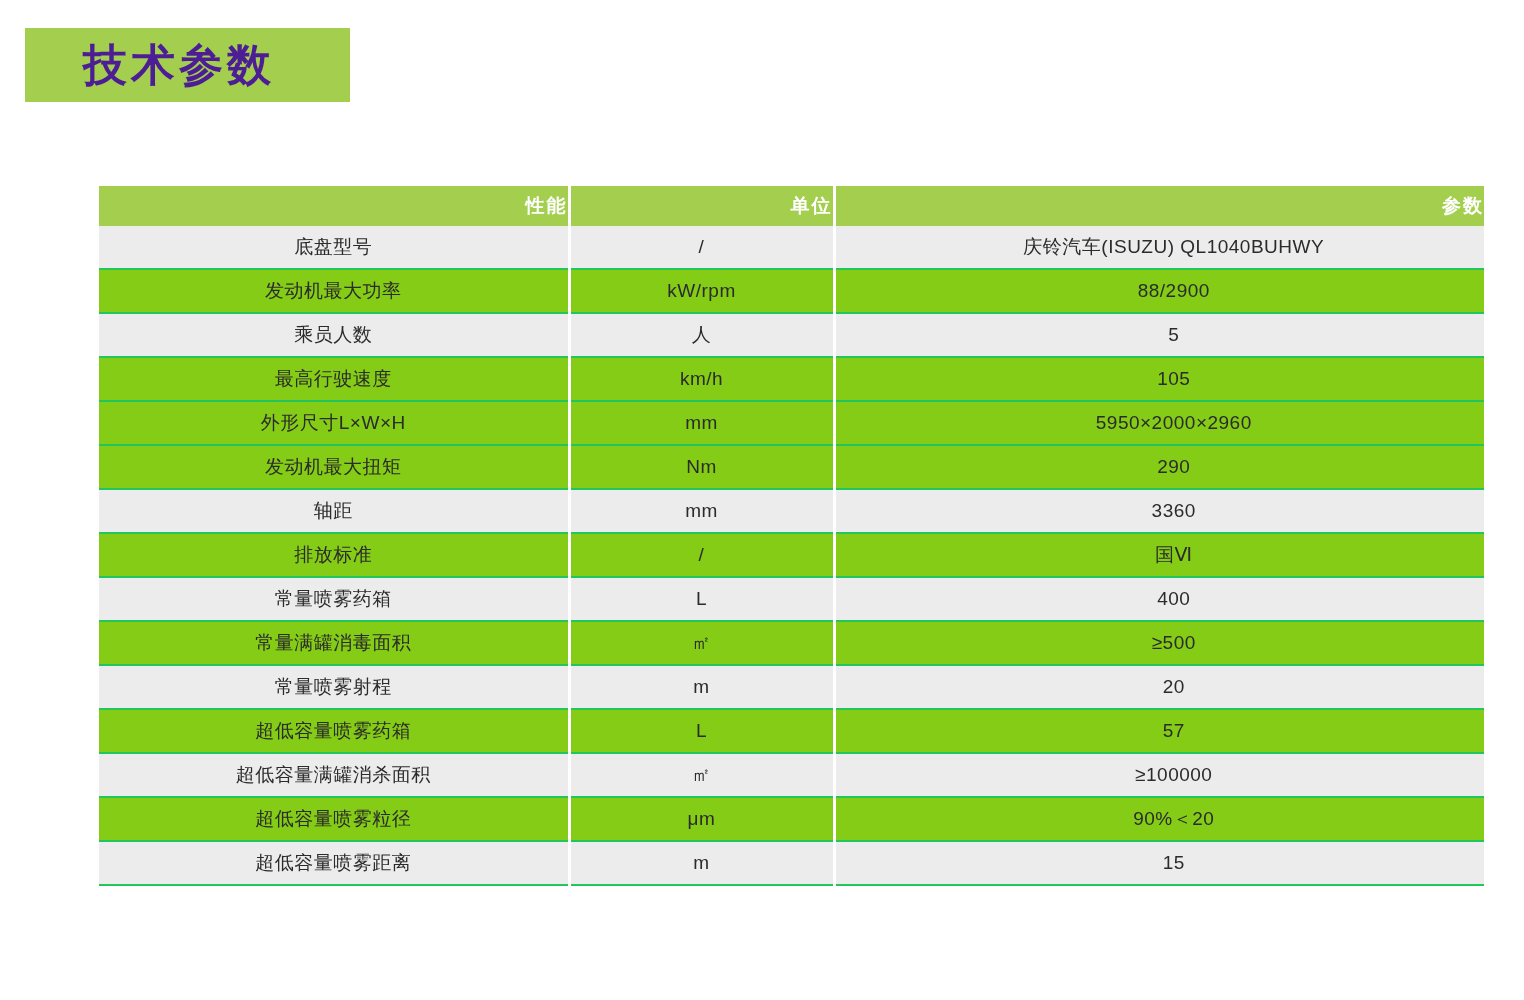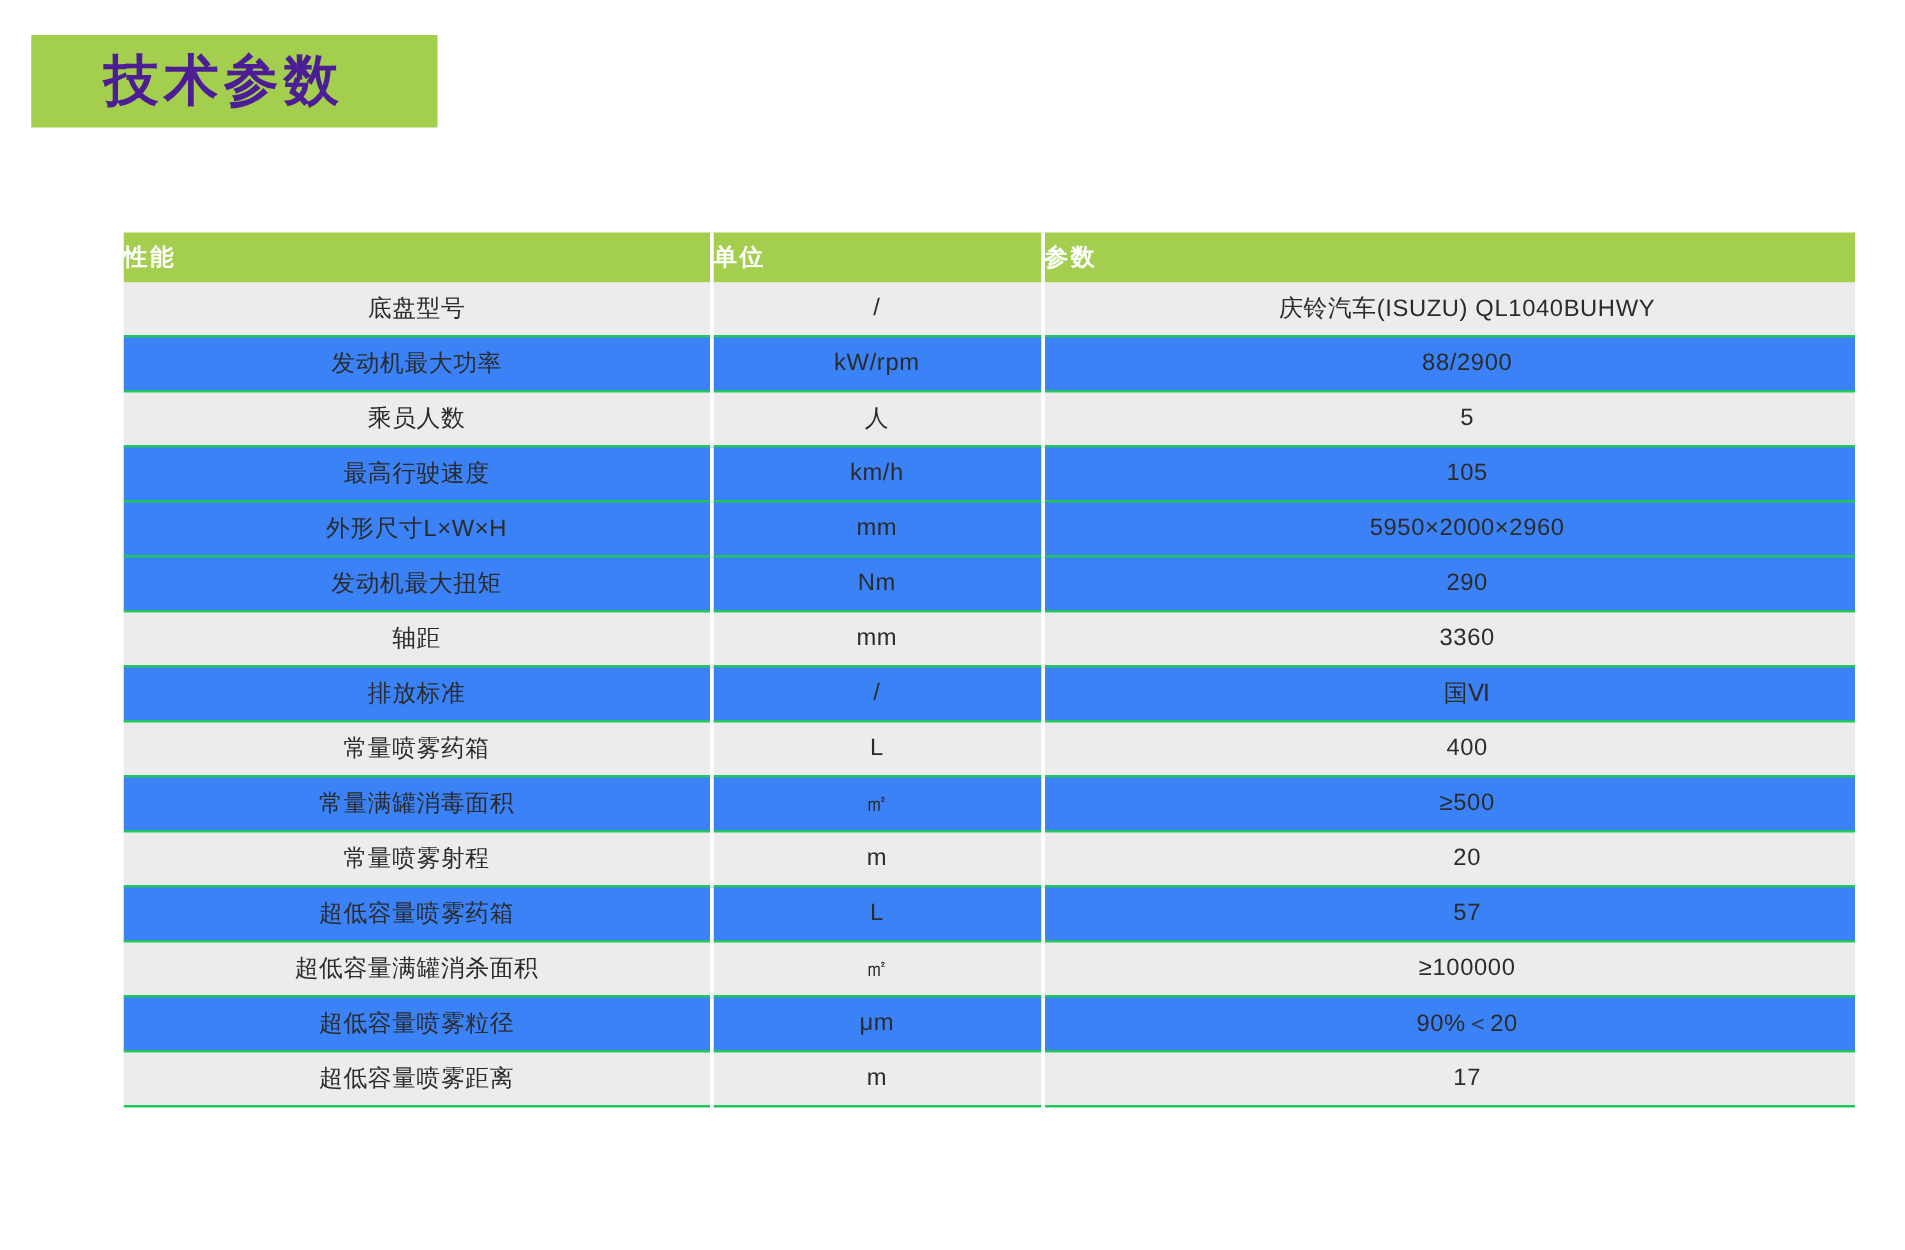--- a/index.html
+++ b/index.html
@@ -51,41 +51,41 @@
   .spec-table col.c-name { width: 470px; }
   .spec-table col.c-unit { width: 265px; }
   .spec-table col.c-val  { width: 650px; }
 
   .spec-table th {
     background: #a3ce4e;
     color: #ffffff;
     font-size: 19px;
     font-weight: bold;
     height: 40px;
-    text-align: left;
+    text-align: right;
     letter-spacing: 2px;
     border-right: 3px solid #ffffff;
     padding: 0;
   }
   .spec-table th:last-child { border-right: none; }
 
   .spec-table td {
     height: 42px;
     text-align: center;
     font-size: 19px;
     color: #2b2b2b;
     border-right: 3px solid #ffffff;
     border-bottom: 2px solid #22c55e;
     padding: 0;
     letter-spacing: 0.5px;
   }
   .spec-table td:last-child { border-right: none; padding-left: 28px; }
 
   tr.row-odd td  { background: #ececec; }
-  tr.row-even td { background: #3b82f6; }
+  tr.row-even td { background: #84cc16; }
 </style>
 </head>
 <body>
 
 <div class="page">
 
   <div class="title-banner">
     <span class="title-text">技术参数</span>
   </div>
 
@@ -169,18 +169,18 @@
         <td>≥100000</td>
       </tr>
       <tr class="row-even">
         <td>超低容量喷雾粒径</td>
         <td>μm</td>
         <td>90%＜20</td>
       </tr>
       <tr class="row-odd">
         <td>超低容量喷雾距离</td>
         <td>m</td>
-        <td>17</td>
+        <td>15</td>
       </tr>
     </tbody>
   </table>
 
 </div>
 
 </body></html>

